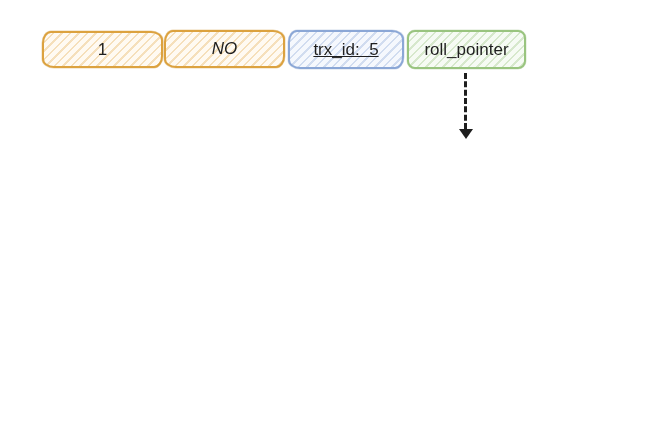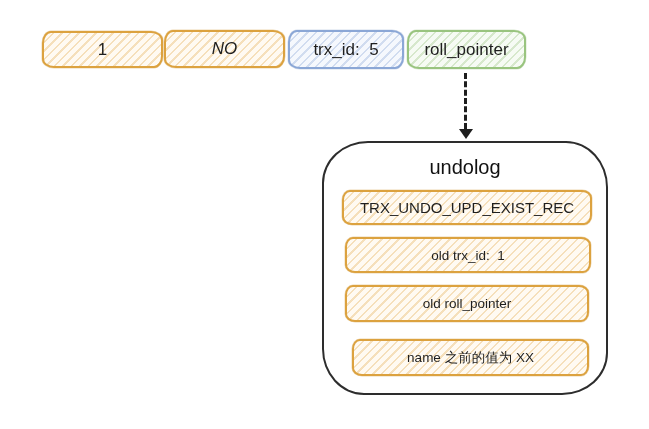--- a/index.html
+++ b/index.html
@@ -32,33 +32,34 @@
       rgba(255,255,255,0) 1.6px, rgba(255,255,255,0) 6px);
     box-shadow: 0 0 0 0.5px rgba(200,138,32,0.35);
   }
   .cell-blue {
     border: 2px solid #8ba7d6;
     background-color: #f5f8fd;
     background-image: repeating-linear-gradient(135deg,
       rgba(139,167,214,0.34) 0px, rgba(139,167,214,0.34) 1.6px,
       rgba(255,255,255,0) 1.6px, rgba(255,255,255,0) 6px);
     box-shadow: 0 0 0 0.5px rgba(110,140,190,0.30);
+    text-decoration: underline;
   }
   .cell-green {
     border: 2px solid #99c47f;
     background-color: #f6fbf4;
     background-image: repeating-linear-gradient(135deg,
       rgba(148,192,120,0.32) 0px, rgba(148,192,120,0.32) 1.6px,
       rgba(255,255,255,0) 1.6px, rgba(255,255,255,0) 6px);
     box-shadow: 0 0 0 0.5px rgba(130,175,100,0.30);
   }
   .cell-1 { left: 42px;  top: 31px; width: 121px; height: 37px; }
   .cell-2 { left: 164px; top: 30px; width: 121px; height: 38px; font-style: italic; }
   .cell-3 { left: 288px; top: 30px; width: 116px; height: 39px; }
-  .cell-4 { left: 407px; top: 30px; width: 119px; height: 39px; }
+  .cell-4 { left: 407px; top: 30px; width: 119px; height: 39px; border-radius: 8px; }
 
   
   .arrow-line {
     position: absolute;
     left: 464px;
     top: 73px;
     width: 0;
     height: 56px;
     border-left: 3px dashed #1e1e1e;
   }
@@ -131,30 +132,14 @@
       <span>trx_id:  5</span>
     </div>
     <div class="cell cell-green cell-4">
       <span>roll_pointer</span>
     </div>
   </div>
 
   <div class="arrow-line"></div>
   <div class="arrow-head"></div>
 
-  <div class="undolog">
-    <div class="undolog-title">undolog</div>
-
-    <div class="entry entry-0">
-      <span>TRX_UNDO_UPD_EXIST_REC</span>
-    </div>
-    <div class="entry entry-1">
-      <span>old trx_id:  1</span>
-    </div>
-    <div class="entry entry-2">
-      <span>old roll_pointer</span>
-    </div>
-    <div class="entry entry-3">
-      <span>name 之前的值为 XX</span>
-    </div>
-  </div>
 
 </div>
 
 </body></html>

